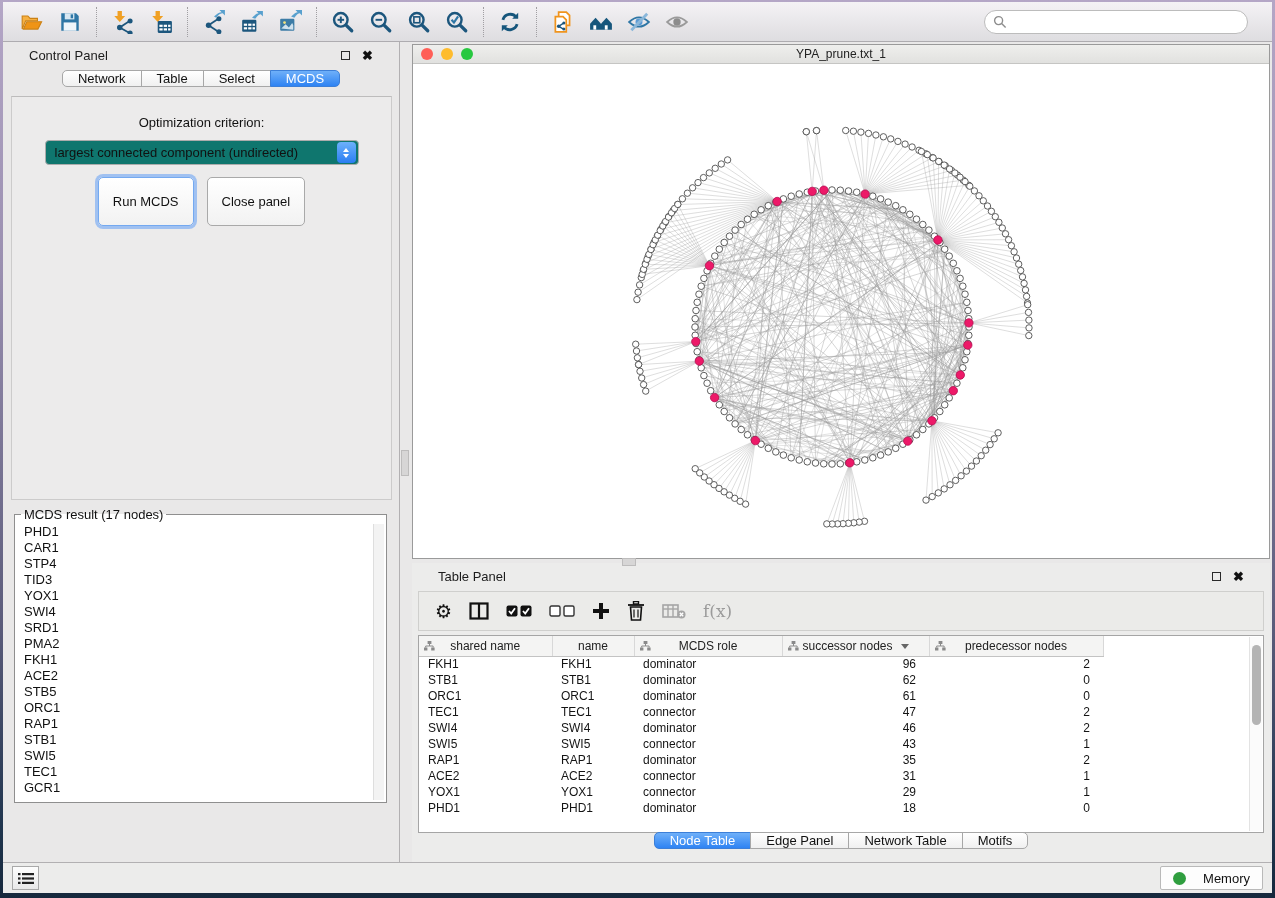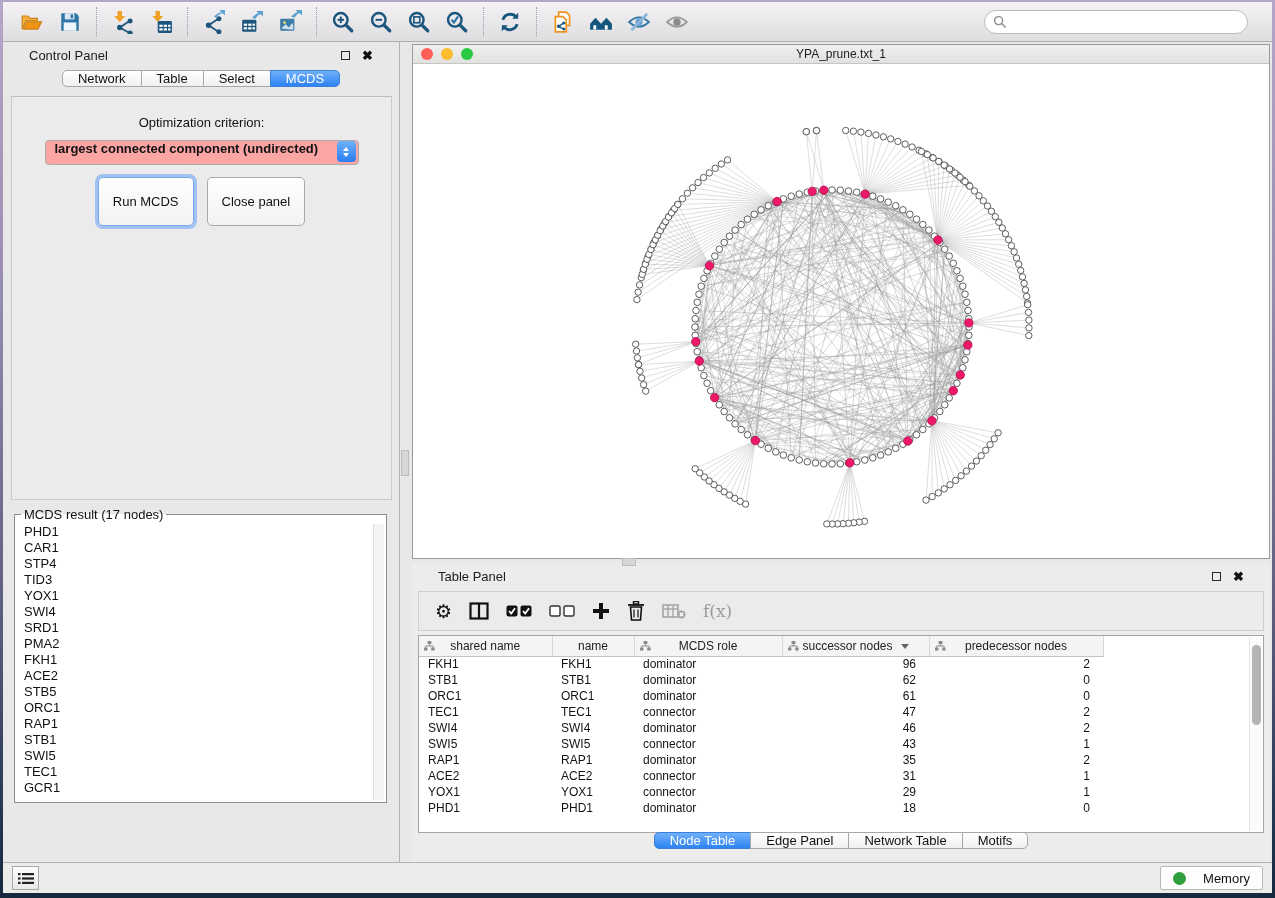--- a/index.html
+++ b/index.html
@@ -32,22 +32,22 @@
   .cp-tabs { display:flex; justify-content:center; margin-top:2px; position:relative; z-index:2; }
   .seg { font-size:13px; padding:0 15px; background:linear-gradient(#ffffff,#f0f0f0);
     border:1px solid #a7a7a7; color:#111; cursor:pointer; margin-left:-1px; }
   .seg:first-child { border-radius:5px 0 0 5px; margin-left:0; }
   .seg:last-child { border-radius:0 5px 5px 0; }
   .seg.active { background:linear-gradient(#6fb0f9,#2e83f3); color:#fff; border-color:#3c7fd8;text-align:right; }
 
   .cp-inner { position:absolute; left:8px; right:7px; top:54px; height:404px;
     background:#ecebeb; border:1px solid #cccbcb; border-top:1px solid #bdbcbc; }
   .opt-label { text-align:center; font-size:13px; color:#111; margin-top:18px; }
-  .dropdown { margin:10px auto 0; width:314px; height:25px; background:#fca5a5; border:1px solid #acacac;
-    border-radius:4px; display:flex; cursor:pointer;font-weight:bold; }
+  .dropdown { margin:10px auto 0; width:314px; height:25px; background:#0f766e; border:1px solid #acacac;
+    border-radius:4px; display:flex; align-items:center; cursor:pointer; }
   .dropdown .val { flex:1; font-size:13px; padding-left:9px; color:#111; white-space:nowrap; }
   .stepper { width:19px; height:21px; margin-right:2px; border-radius:4px;
     background:linear-gradient(#6db1fa,#2a7df2); display:flex; flex-direction:column; align-items:center; justify-content:center; }
   .stepper i { display:block; width:0; height:0; border-left:3.5px solid transparent; border-right:3.5px solid transparent; }
   .stepper .up { border-bottom:4px solid #fff; margin-bottom:2px; }
   .stepper .dn { border-top:4px solid #fff; }
   .btn-row { display:flex; justify-content:center; gap:13px; margin-top:12px; }
   .pushbtn { font-size:13px; padding:16px 14px; background:linear-gradient(#ffffff,#f2f2f2);
     border:1px solid #a9a9a9; border-radius:5px; color:#111; cursor:pointer; }
   .pushbtn.focused { border-color:#74a9f0; box-shadow:0 0 0 3px rgba(98,158,246,.55); }

